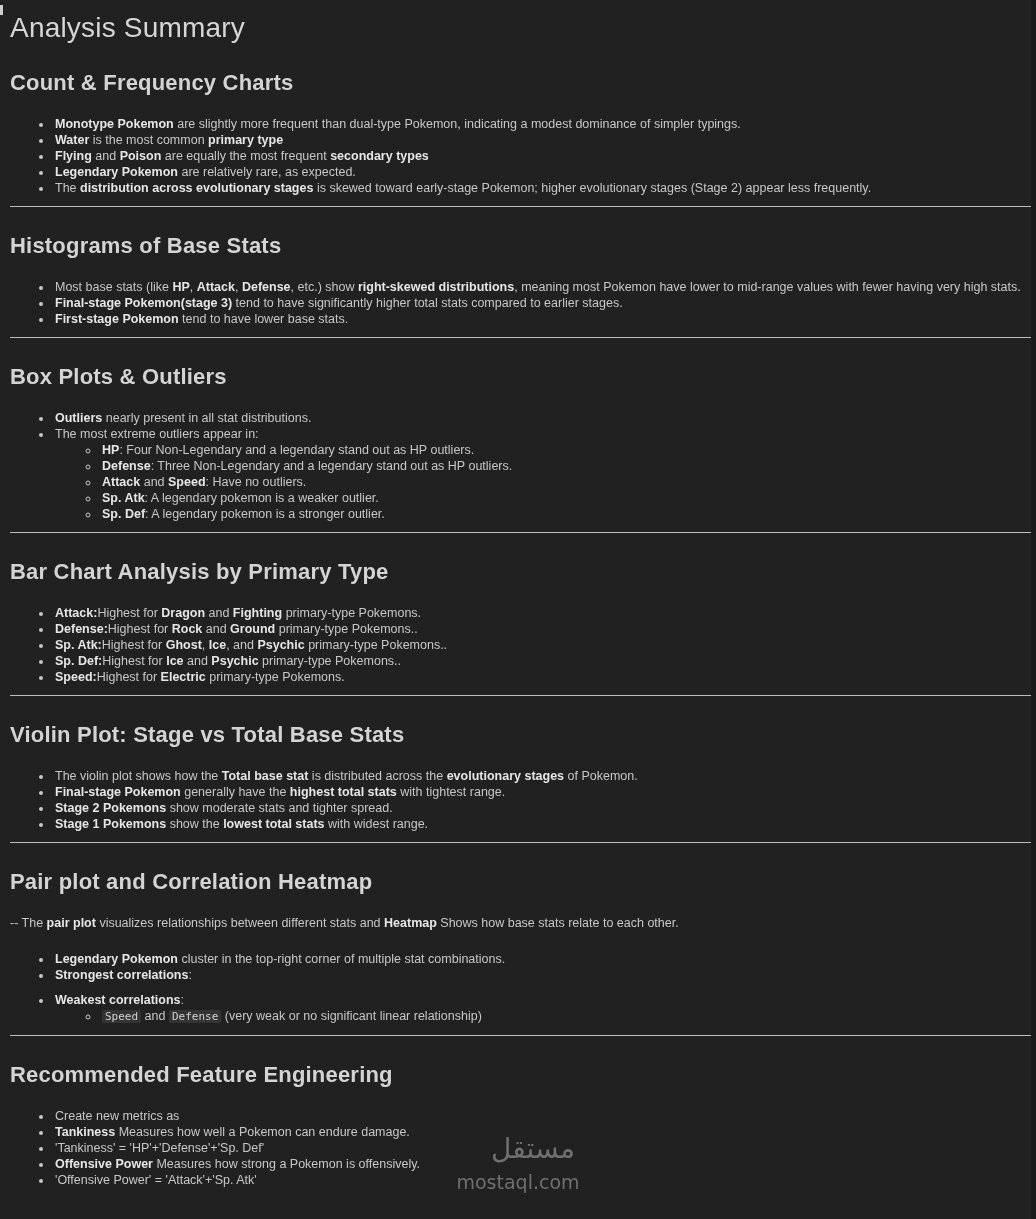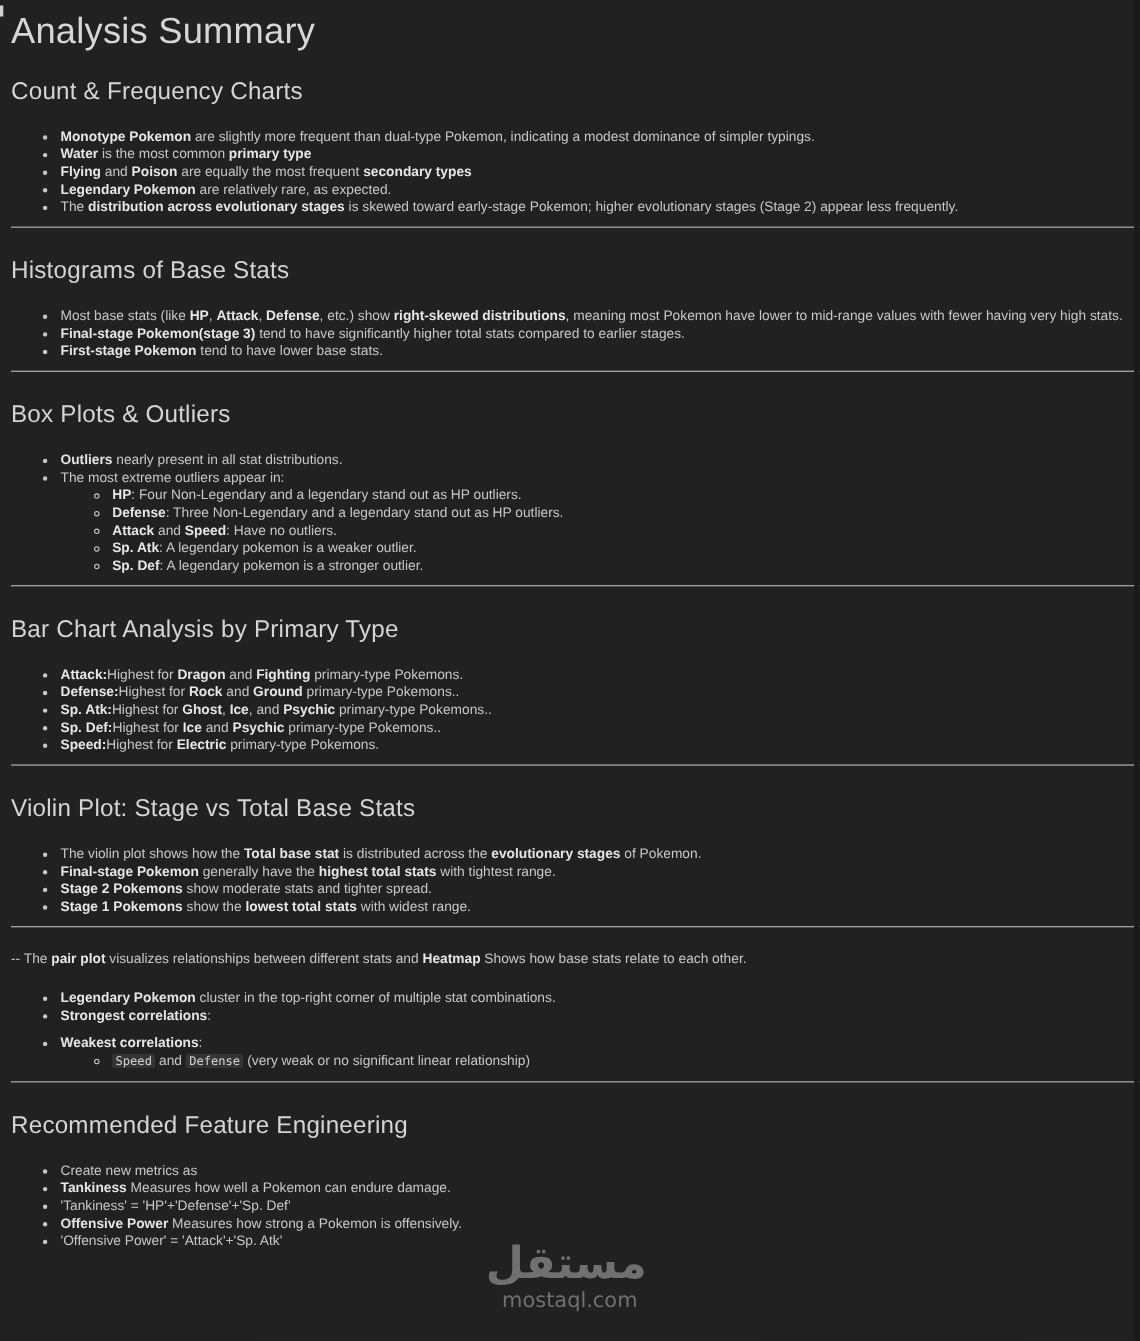--- a/index.html
+++ b/index.html
@@ -8,25 +8,25 @@
     background:#212121;
     color:#c7c7c7;
     font-family:"Liberation Sans","DejaVu Sans",sans-serif;
     font-size:12.5px;
     line-height:16px;
     overflow:hidden;
     position:relative;
   }
   main { padding:12px 0 0 10px; }
   h1 {
-    font-size:33px; font-weight:400; color:#d6d6d6;
+    font-size:28px; font-weight:400; color:#d6d6d6;
     line-height:32px; letter-spacing:0.2px;
   }
   h2 {
-    font-size:22px; font-weight:400; color:#d4d4d4;
+    font-size:22px; font-weight:700; color:#d4d4d4;
     line-height:26px; margin:26px 0 0; letter-spacing:0.2px;
   }
   p.intro { margin:20px 0 0; }
   ul.l1 { margin:20px 0 0; padding-left:28px; list-style:disc outside; }
   ul.l2 { margin:0; padding-left:30px; list-style:circle outside; }
   li { padding-left:2px;margin-left:15px; }
   li.gap { margin-top:9px; }
   strong { font-weight:700; color:#e6e6e6; }
   code {
     font-family:"DejaVu Sans Mono","Liberation Mono",monospace;
@@ -45,21 +45,21 @@
     position:absolute; top:5px; left:0; width:3px; height:10px;
     background:#cfcfcf;
   }
   .watermark {
     position:absolute; left:448px; top:1126px; width:140px;
     text-align:center; color:#7e7e7e; opacity:0.85;
     pointer-events:none;
   }
   .watermark .logo {
     font-family:"DejaVu Sans",sans-serif;
-    font-size:40px; font-weight:700; line-height:46px; display:block;margin-left:30px;
+    font-size:28px; font-weight:400; line-height:46px; display:block;margin-left:30px;
   }
   .watermark .domain {
     font-family:"DejaVu Sans",sans-serif;
     font-size:19px; font-weight:400; line-height:20px; display:block;
   }
 </style>
 </head>
 <body>
 
 <div class="corner-mark"></div>
@@ -105,20 +105,21 @@
       </ul>
       <hr>
       <h2>Violin Plot: Stage vs Total Base Stats</h2>
       <ul class="l1">
         <li>The violin plot shows how the <strong>Total base stat</strong> is distributed across the <strong>evolutionary stages</strong> of Pokemon.</li>
         <li><strong>Final-stage Pokemon</strong> generally have the <strong>highest total stats</strong> with tightest range.</li>
         <li><strong>Stage 2 Pokemons</strong> show moderate stats and tighter spread.</li>
         <li><strong>Stage 1 Pokemons</strong> show the <strong>lowest total stats</strong> with widest range.</li>
       </ul>
       <hr>
+      <h2>Pair plot and Correlation Heatmap</h2>
       <p class="intro">-- The <strong>pair plot</strong> visualizes relationships between different stats and <strong>Heatmap</strong> Shows how base stats relate to each other.</p>
       <ul class="l1">
         <li><strong>Legendary Pokemon</strong> cluster in the top-right corner of multiple stat combinations.</li>
         <li><strong>Strongest correlations</strong>:</li>
         <li class="gap"><strong>Weakest correlations</strong>:<ul class="l2">
             <li><code>Speed</code> and <code>Defense</code> (very weak or no significant linear relationship)</li>
           </ul></li>
       </ul>
       <hr>
       <h2>Recommended Feature Engineering</h2>

